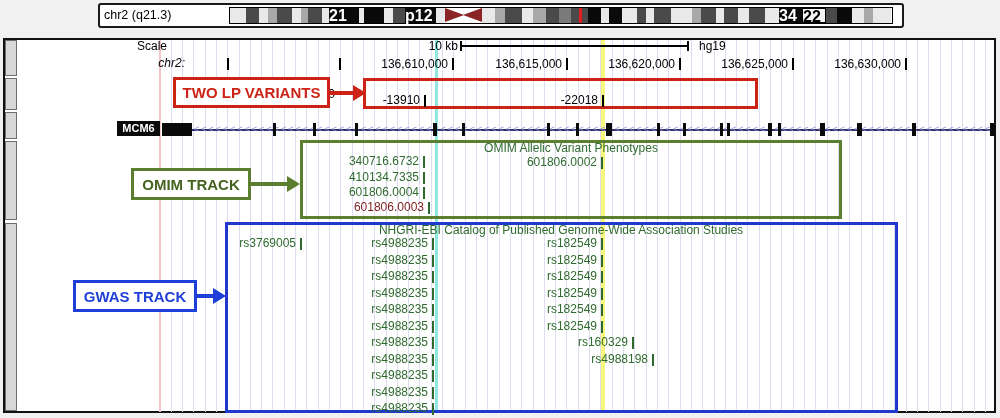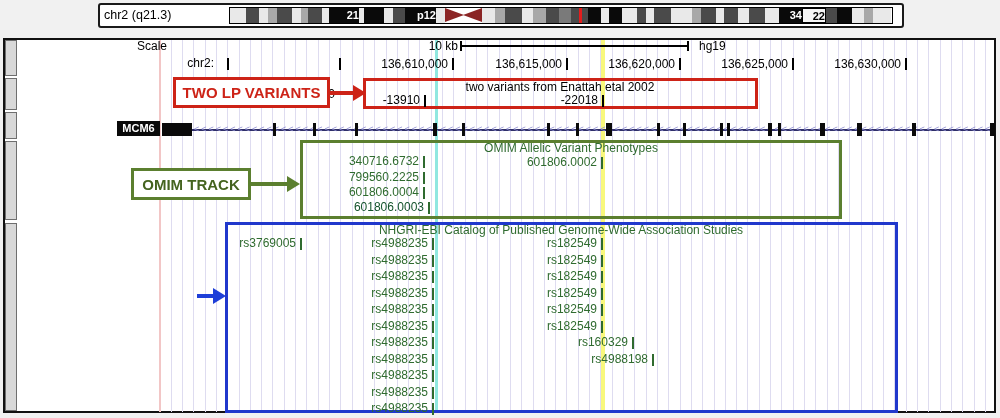--- a/index.html
+++ b/index.html
@@ -6,21 +6,21 @@
   .screen{position:relative;width:1000px;height:418px;background:#f1f1f1;overflow:hidden;
           font-family:"Liberation Sans", sans-serif;}
   .abs{position:absolute;}
   .txt{font-size:12px;color:#000;white-space:nowrap;line-height:13px;}
   
   .ideo-frame{left:98px;top:3px;width:806px;height:25px;background:#fff;border:2px solid #1a1a1a;
               border-radius:3px;box-sizing:border-box;}
   .ideo-label{left:104px;top:8px;font-size:12.5px;color:#000;white-space:nowrap;}
   .band-frame{left:229px;top:7px;width:664px;height:17px;border:1px solid #000;box-sizing:border-box;background:#fff;}
   .band{top:8px;height:15px;}
-  .band-t{width:100%;text-align:right;font-size:11px;font-weight:bold;color:#fff;line-height:15px;display:block;}
+  .band-t{width:100%;text-align:left;font-size:16px;font-weight:bold;color:#fff;line-height:15px;display:block;}
   .cent-l{left:445px;top:8px;width:0;height:0;border-top:7.5px solid transparent;border-bottom:7.5px solid transparent;border-left:19px solid #8b2525;}
   .cent-r{left:463px;top:8px;width:0;height:0;border-top:7.5px solid transparent;border-bottom:7.5px solid transparent;border-right:19px solid #8b2525;}
   .ideo-marker{left:579px;top:8px;width:3px;height:15px;background:#e31d1d;}
   
   .browser-frame{left:3px;top:38px;width:993px;height:375px;background:#fff;border:2px solid #111;box-sizing:border-box;}
   .dragbar{left:5px;width:12px;background:#d8d8d8;border:1px solid #6e6e6e;box-sizing:border-box;}
   .gridline{width:1px;top:40px;height:372px;background:#dedcf0;}
   .hl{top:40px;height:372px;}
   .coord-tick{top:58px;width:2px;height:12px;background:#000;}
   .coord-label{top:57px;font-size:12px;color:#000;white-space:nowrap;}
@@ -205,21 +205,21 @@
     </div>
   <div id="dragbars">
       <div class="abs dragbar" style="top: 40px; height: 36px;"></div>
       <div class="abs dragbar" style="top: 78px; height: 32px;"></div>
       <div class="abs dragbar" style="top: 112px; height: 27px;"></div>
       <div class="abs dragbar" style="top: 141px; height: 79px;"></div>
       <div class="abs dragbar" style="top: 223px; height: 188px;"></div>
     </div>
 
   <div class="abs txt ralign" style="right:833px;top:40px;">Scale</div>
-  <div class="abs txt ralign" style="right:786px;top:57px;">chr2:</div>
+  <div class="abs txt ralign" style="right:815px;top:57px;font-style:italic;">chr2:</div>
   <div class="abs txt ralign" style="right:542px;top:40px;">10 kb</div>
   <div class="abs scale-line"></div>
   <div class="abs scale-tick" style="left:460px;"></div>
   <div class="abs scale-tick" style="left:687px;"></div>
   <div class="abs txt" style="left:699px;top:40px;">hg19</div>
   <div id="coords">
       <div class="abs coord-tick" style="left: 227px;"></div>
       <div class="abs coord-tick" style="left: 339px;"></div>
       <div class="abs coord-label ralign" style="right: 665px; top: 57px; margin-top: 30px;">136,605,000</div>
       <div class="abs coord-tick" style="left: 452px;"></div>
@@ -234,21 +234,20 @@
       <div class="abs coord-label ralign" style="right: 99px; top: 57px;">136,630,000</div>
     </div>
 
   <div class="abs callout red" style="left:173px;top:77px;width:157px;height:31px;">
     <span>TWO LP VARIANTS</span>
   </div>
   <div class="abs arrow-line" style="left:330px;top:91px;width:23px;background:#cd2317;"></div>
   <div class="abs arrow-head" style="left:353px;top:85px;border-left:13px solid #cd2317;"></div>
 
   <div class="abs trackbox red" style="left:363px;top:78px;width:395px;height:31px;"></div>
-  <div class="abs track-title" style="left:560px;top:80px;color:#000;">two variants from Enattah etal 2002</div>
   <div id="variant-items">
       <div class="abs item-label ralign" style="right: 580px; top: 94px; color: rgb(0, 0, 0);">-13910</div>
       <div class="abs item-tick" style="left: 424px; top: 95px; background: rgb(0, 0, 0);"></div>
       <div class="abs item-label ralign" style="right: 402px; top: 94px; color: rgb(0, 0, 0);">-22018</div>
       <div class="abs item-tick" style="left: 602px; top: 95px; background: rgb(0, 0, 0);"></div>
     </div>
 
   <div class="abs gene-name">MCM6</div>
   <div class="abs gene-line"></div>
   <div class="abs gene-arrows" id="gene-arrows">&lt;&lt;&lt;&lt;&lt;&lt;&lt;&lt;&lt;&lt;&lt;&lt;&lt;&lt;&lt;&lt;&lt;&lt;&lt;&lt;&lt;&lt;&lt;&lt;&lt;&lt;&lt;&lt;&lt;&lt;&lt;&lt;&lt;&lt;&lt;&lt;&lt;&lt;&lt;&lt;&lt;&lt;&lt;&lt;&lt;&lt;&lt;&lt;&lt;&lt;&lt;&lt;&lt;&lt;&lt;&lt;&lt;&lt;&lt;&lt;&lt;&lt;&lt;&lt;&lt;&lt;&lt;&lt;&lt;&lt;&lt;&lt;&lt;&lt;&lt;&lt;&lt;&lt;&lt;&lt;&lt;&lt;&lt;&lt;&lt;&lt;&lt;&lt;&lt;&lt;&lt;&lt;&lt;&lt;&lt;&lt;&lt;&lt;&lt;&lt;&lt;&lt;&lt;&lt;&lt;&lt;&lt;&lt;&lt;&lt;&lt;&lt;&lt;&lt;&lt;&lt;&lt;&lt;&lt;&lt;&lt;&lt;&lt;&lt;&lt;&lt;&lt;&lt;&lt;&lt;&lt;&lt;&lt;&lt;&lt;&lt;&lt;&lt;&lt;&lt;&lt;&lt;&lt;&lt;&lt;&lt;&lt;&lt;&lt;&lt;&lt;&lt;&lt;&lt;&lt;&lt;&lt;&lt;&lt;&lt;</div>
@@ -280,28 +279,31 @@
   <div class="abs arrow-line" style="left:251px;top:182px;width:36px;background:#5b7f2f;"></div>
   <div class="abs arrow-head" style="left:287px;top:176px;border-left:13px solid #5b7f2f;"></div>
 
   <div class="abs trackbox green" style="left:300px;top:140px;width:542px;height:79px;"></div>
   <div class="abs track-title green-txt" style="left:571px;top:141px;">OMIM Allelic Variant Phenotypes</div>
   <div id="omim-items">
       <div class="abs item-label ralign" style="right: 581px; top: 155px; color: rgb(47, 107, 47);">340716.6732</div>
       <div class="abs item-tick" style="left: 423px; top: 156px; background: rgb(47, 107, 47);"></div>
       <div class="abs item-label ralign" style="right: 403px; top: 156px; color: rgb(47, 107, 47);">601806.0002</div>
       <div class="abs item-tick" style="left: 601px; top: 157px; background: rgb(47, 107, 47);"></div>
-      <div class="abs item-label ralign" style="right: 581px; top: 171px; color: rgb(47, 107, 47);">799560.2225</div>
+      <div class="abs item-label ralign" style="right: 581px; top: 171px; color: rgb(47, 107, 47);">410134.7335</div>
       <div class="abs item-tick" style="left: 423px; top: 172px; background: rgb(47, 107, 47);"></div>
       <div class="abs item-label ralign" style="right: 581px; top: 186px; color: rgb(47, 107, 47);">601806.0004</div>
       <div class="abs item-tick" style="left: 423px; top: 187px; background: rgb(47, 107, 47);"></div>
-      <div class="abs item-label ralign" style="right: 576px; top: 201px; color: #14532d;">601806.0003</div>
+      <div class="abs item-label ralign" style="right: 576px; top: 201px; color: #7f1d1d;">601806.0003</div>
       <div class="abs item-tick" style="left: 428px; top: 202px; background: rgb(47, 107, 47);"></div>
     </div>
 
+  <div class="abs callout blue" style="left:73px;top:280px;width:124px;height:32px;">
+    <span>GWAS TRACK</span>
+  </div>
   <div class="abs arrow-line" style="left:197px;top:294px;width:16px;background:#1e3fd8;"></div>
   <div class="abs arrow-head" style="left:213px;top:288px;border-left:13px solid #1e3fd8;"></div>
 
   <div class="abs trackbox blue" style="left:225px;top:222px;width:673px;height:191px;"></div>
   <div class="abs track-title green-txt" style="left:561px;top:223px;">NHGRI-EBI Catalog of Published Genome-Wide Association Studies</div>
   <div id="gwas-items">
       <div class="abs item-label ralign" style="right: 704px; top: 237px; color: rgb(47, 107, 47);">rs3769005</div>
       <div class="abs item-tick" style="left: 300px; top: 238px; background: rgb(47, 107, 47);"></div>
       <div class="abs item-label ralign" style="right: 572px; top: 237px; color: rgb(47, 107, 47);">rs4988235</div>
       <div class="abs item-tick" style="left: 432px; top: 238px; background: rgb(47, 107, 47);"></div>

